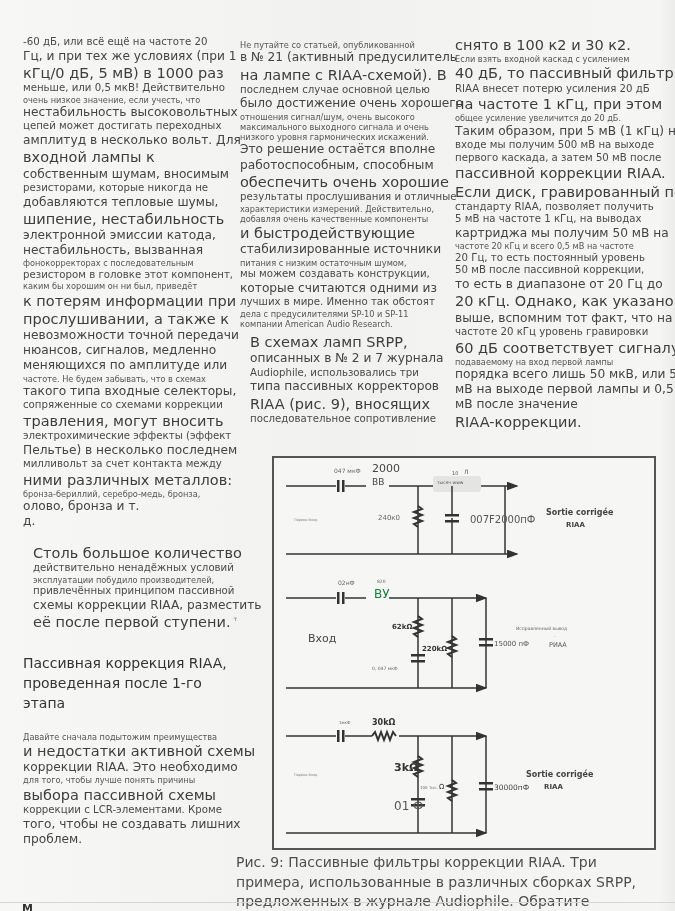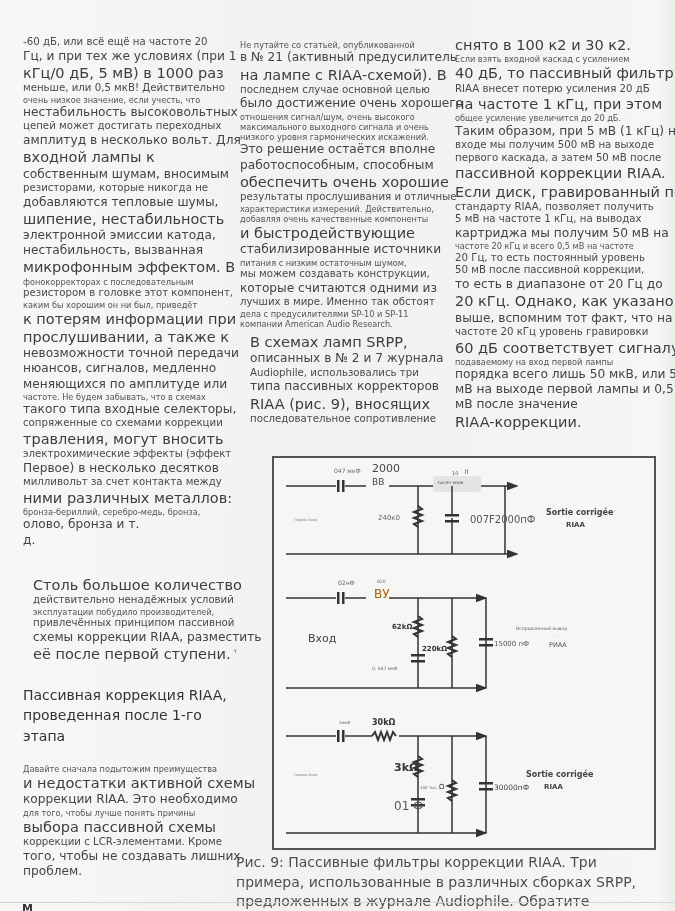--- a/index.html
+++ b/index.html
@@ -18,21 +18,21 @@
   .s4 { font-size: 14.5px; color: #3d3d3d; }
   .heading { font-size: 14px; color: #333; line-height: 1.45; }
   #col1 { left: 23px; top: 36px; width: 205px; }
   #col2 { left: 240px; top: 40px; width: 210px; }
   #col3 { left: 455px; top: 36px; width: 215px; }
   .figure { position: absolute; left: 272px; top: 456px; width: 380px; height: 390px; border: 2px solid #555; border-top-width: 2px; background: #f6f6f4; }
   .caption { position: absolute; left: 236px; top: 853px; width: 430px; font-size: 14px; line-height: 1.4; color: #4e4e4e; }
   .divider { position: absolute; left: 0; top: 902px; width: 675px; height: 1px; background: #d6d6d6; }
   .corner-mark { position: absolute; left: 22px; top: 903px; font-size: 11px; font-weight: bold; color: #333; line-height: 1; }
   .fig-label { position: absolute; white-space: nowrap; font-family: "DejaVu Sans", sans-serif; }
-  .sp-top { margin-top: 28px; }
+  .sp-top { margin-top: 14px; }
   .indent { padding-left: 10px; }
   .right-shadow { position:absolute; left:660px; top:0; width:15px; height:911px; background:linear-gradient(90deg,#f4f4f2,#ededeb); }
 </style>
 </head>
 <body>
 
 <div class="page">
   <div class="right-shadow"></div>
 
   <div class="col" id="col1">
@@ -45,35 +45,34 @@
         <span class="ln s3">нестабильность высоковольтных</span>
         <span class="ln s2">цепей может достигать переходных</span>
         <span class="ln s3">амплитуд в несколько вольт. Для</span>
         <span class="ln s4">входной лампы к</span>
         <span class="ln s3">собственным шумам, вносимым</span>
         <span class="ln s2">резисторами, которые никогда не</span>
         <span class="ln s3">добавляются тепловые шумы,</span>
         <span class="ln s4">шипение, нестабильность</span>
         <span class="ln s3">электронной эмиссии катода,</span>
         <span class="ln s3">нестабильность, вызванная</span>
-        <span class="ln s4">микрофонным эффектом. В</span>
         <span class="ln s1">фонокорректорах с последовательным</span>
         <span class="ln s2">резистором в головке этот компонент,</span>
         <span class="ln s1">каким бы хорошим он ни был, приведёт</span>
         <span class="ln s4">к потерям информации при</span>
         <span class="ln s4">прослушивании, а также к</span>
         <span class="ln s3">невозможности точной передачи</span>
         <span class="ln s3">нюансов, сигналов, медленно</span>
         <span class="ln s3">меняющихся по амплитуде или</span>
         <span class="ln s1">частоте. Не будем забывать, что в схемах</span>
         <span class="ln s3">такого типа входные селекторы,</span>
         <span class="ln s2">сопряженные со схемами коррекции</span>
         <span class="ln s4">травления, могут вносить</span>
         <span class="ln s2">электрохимические эффекты (эффект</span>
-        <span class="ln s3">Первое) в несколько десятков</span>
+        <span class="ln s3">Пельтье) в несколько последнем</span>
         <span class="ln s2">милливольт за счет контакта между</span>
         <span class="ln s4">ними различных металлов:</span>
         <span class="ln s1">бронза-бериллий, серебро-медь, бронза,</span>
         <span class="ln s3">олово, бронза и т.</span>
         <span class="ln s3">д.</span>
       </div>
     <div id="c1-p2" class="sp-top indent">
         <span class="ln s4">Столь большое количество</span>
         <span class="ln s2">действительно ненадёжных условий</span>
         <span class="ln s1">эксплуатации побудило производителей,</span>
@@ -242,21 +241,21 @@
     <span class="fig-label" style="left:163px;top:22px;font-size:4.5px;color:#555">тысяч www</span>
     <span class="fig-label" style="left:104px;top:56px;font-size:7px;color:#666">240к0</span>
     <span class="fig-label" style="left:196px;top:56px;font-size:10px;color:#555">007F2000пФ</span>
     <span class="fig-label" style="left:20px;top:60px;font-size:3.5px;color:#888">Первое Вход</span>
     <span class="fig-label" style="left:272px;top:50px;font-size:8px;color:#444;font-weight:bold">Sortie corrigée</span>
     <span class="fig-label" style="left:292px;top:63px;font-size:7px;color:#444;font-weight:bold">RIAA</span>
 
     
     <span class="fig-label" style="left:64px;top:121px;font-size:6px;color:#666">02нФ</span>
     <span class="fig-label" style="left:103px;top:121px;font-size:4.5px;color:#666">820</span>
-    <span class="fig-label" style="left:100px;top:129px;font-size:12px;color:#a16207">ВУ</span>
+    <span class="fig-label" style="left:100px;top:129px;font-size:12px;color:#15803d">ВУ</span>
     <span class="fig-label" style="left:118px;top:165px;font-size:7px;color:#333;font-weight:bold">62kΩ</span>
     <span class="fig-label" style="left:98px;top:208px;font-size:4.5px;color:#666">0, 047 мкФ</span>
     <span class="fig-label" style="left:148px;top:187px;font-size:7px;color:#333;font-weight:bold">220kΩ</span>
     <span class="fig-label" style="left:220px;top:182px;font-size:7px;color:#555">15000 пФ</span>
     <span class="fig-label" style="left:34px;top:174px;font-size:11px;color:#444">Вход</span>
     <span class="fig-label" style="left:242px;top:168px;font-size:4.5px;color:#666">Исправленный вывод</span>
     <span class="fig-label" style="left:280px;top:175px;font-size:5px;color:#666">-</span>
     <span class="fig-label" style="left:275px;top:183px;font-size:6.5px;color:#555">РИАА</span>
 
     

